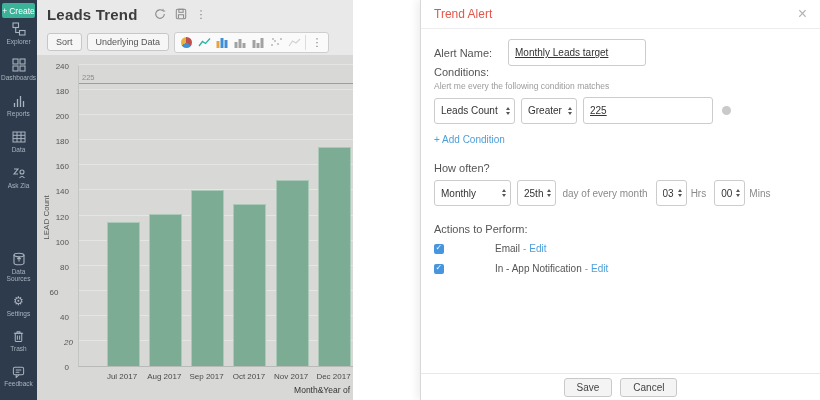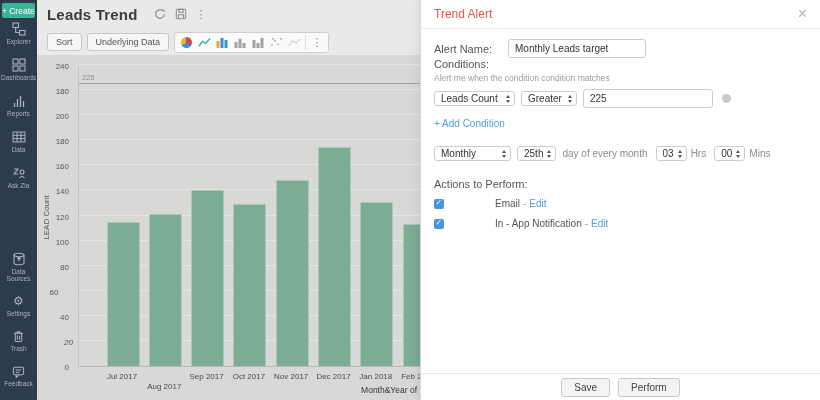--- a/index.html
+++ b/index.html
@@ -8,21 +8,21 @@
 
   
   .sidebar { position:absolute; left:0; top:0; width:37px; height:400px; background:#2d3b4c; z-index:5; display:flex; flex-direction:column; }
   .create-btn { margin:3px 2px 4px 2px; height:21px; background:#3ab399; color:#fff; font-size:8.5px; border-radius:2px; display:flex; align-items:center; justify-content:center; gap:2px; cursor:pointer; }
   .side-item { display:flex; flex-direction:column; align-items:center; gap:2px; margin-bottom:13px; color:#a9b3be; font-size:6.5px; text-align:center; line-height:7px; cursor:pointer; }
   .side-item svg { display:block; }
   .side-spacer { flex:0 0 50px; }
   .gear-glyph { font-size:12px; line-height:13px; color:#a9b3be; }
 
   
-  .main { position:absolute; left:37px; top:0; width:383px; height:400px; background:#e9e9e9; overflow:hidden; }
+  .main { position:absolute; left:37px; top:0; width:316px; height:400px; background:#e9e9e9; overflow:hidden; }
   .main-header { height:29px; display:flex; align-items:center; padding-left:10px; }
   .page-title { font-size:15px; font-weight:bold; color:#3c3c3c; letter-spacing:.2px; }
   .title-icons { display:flex; align-items:center; gap:9px; margin-left:16px; color:#8b8b8b; }
   .kebab { font-size:11px; color:#828282; line-height:11px; }
   .toolbar { height:26px; display:flex; align-items:center; padding-left:10px; }
   .tb-btn { background:#f6f6f6; border:1px solid #c7c7c7; border-radius:3px; font-size:9px; color:#555; padding:3px 8px; margin-right:5px; cursor:pointer; }
   .icon-group { display:flex; align-items:center; background:#fafafa; border:1px solid #cecece; border-radius:3px; height:21px; padding:0 2px; }
   .ci { width:18px; height:19px; display:flex; align-items:center; justify-content:center; cursor:pointer; }
   .ci-sep { width:1px; height:15px; background:#dcdcdc; margin:0 2px; }
   .pie { width:11px; height:11px; border-radius:50%; background:conic-gradient(#bf4f4c 0 130deg, #3f8fd6 130deg 240deg, #e8b23f 240deg 360deg); }
@@ -40,24 +40,24 @@
   .x-title { position:absolute; bottom:5px; right:3px; font-size:8.5px; color:#333; }
 
   
   .panel { position:absolute; left:420px; top:0; width:400px; height:400px; background:#ffffff; border-left:1px solid #d8d8d8; box-shadow:-3px 0 8px rgba(0,0,0,.07); z-index:10; }
   .panel-header { height:29px; border-bottom:1px solid #ececec; display:flex; align-items:center; padding:0 13px; }
   .panel-title { color:#e2574b; font-size:12px; }
   .close-x { margin-left:auto; color:#b3b3b3; font-size:16px; line-height:16px; cursor:pointer; }
   .panel-body { padding:10px 13px 0 13px; font-size:11px; color:#555; }
   .row { display:flex; align-items:center; }
   .field-label { width:74px; font-size:11px; color:#555; }
-  .txt-input { height:19px; border:1px solid #ccc; border-radius:3px; font-size:10px; color:#333; padding:0 6px; font-family:"Liberation Sans", sans-serif; background:#fff; }
+  .txt-input { height:27px; border:1px solid #ccc; border-radius:3px; font-size:10px; color:#333; padding:0 6px; font-family:"Liberation Sans", sans-serif; background:#fff;text-decoration:underline; }
   .sec-label { font-size:11px; color:#555; }
   .hint { font-size:8.5px; color:#9b9b9b; margin-top:3px; }
-  .sel { display:inline-flex; align-items:center; justify-content:space-between; background:#fff; border:1px solid #ccc; border-radius:3px; height:15px; padding:0 4px 0 6px; font-size:10px; color:#333; cursor:pointer; white-space:nowrap; overflow:hidden; }
+  .sel { display:inline-flex; align-items:center; justify-content:space-between; background:#fff; border:1px solid #ccc; border-radius:3px; height:26px; padding:0 4px 0 6px; font-size:10px; color:#333; cursor:pointer; white-space:nowrap; overflow:hidden; }
   .sel span.val { overflow:hidden; white-space:nowrap; }
   .spin { display:flex; flex-direction:column; gap:2px; margin-left:4px; flex:0 0 auto; }
   .spin i { display:block; width:0; height:0; border-left:2.5px solid transparent; border-right:2.5px solid transparent; }
   .spin .up { border-bottom:3px solid #555; }
   .spin .dn { border-top:3px solid #555; }
   .remove-dot { width:9px; height:9px; border-radius:50%; background:#c9c9c9; margin-left:9px; cursor:pointer; }
   .link { color:#4e9ed9; font-size:10px; cursor:pointer; }
   .inline-txt { font-size:10px; color:#8a8a8a; }
   .cb { width:10px; height:10px; background:#4795dd; border-radius:2px; margin-right:6px; position:relative; cursor:pointer; flex:0 0 auto; }
   .cb::after { content:"✓"; position:absolute; left:1.5px; top:-1px; color:#fff; font-size:8px; }
@@ -272,21 +272,21 @@
         <div class="bar" title="Nov 2017: 148" style="left: 196.7px; bottom: 0px; height: 185.617px; background: rgb(125, 172, 148);"></div>
         <div class="bar" title="Dec 2017: 175" style="left: 239px; bottom: 0px; height: 219.479px; background: rgb(125, 172, 148);"></div>
         <div class="bar" title="Jan 2018: 131" style="left: 281.3px; bottom: 0px; height: 164.296px; background: rgb(125, 172, 148);"></div>
         <div class="bar" title="Feb 2018: 113" style="left: 323.6px; bottom: 0px; height: 141.721px; background: rgb(125, 172, 148);"></div>
         <div class="threshold-line" style="bottom: 282.188px;"></div>
         <div class="threshold-label" style="left: 3px; bottom: 284.188px;">225</div>
       </div>
     <div id="xticks"></div>
     <div class="x-title">Month&amp;Year of</div>
   <div class="xtick" style="left: 58px; top: 317px;">Jul 2017</div>
-      <div class="xtick" style="left: 100.3px; top: 327px;">Aug 2017</div>
+      <div class="xtick" style="left: 100.3px; top: 317px;">Aug 2017</div>
       <div class="xtick" style="left: 142.6px; top: 317px;">Sep 2017</div>
       <div class="xtick" style="left: 184.9px; top: 317px;">Oct 2017</div>
       <div class="xtick" style="left: 227.2px; top: 317px;">Nov 2017</div>
       <div class="xtick" style="left: 269.5px; top: 317px;">Dec 2017</div>
       <div class="xtick" style="left: 311.8px; top: 317px;">Jan 2018</div>
       <div class="xtick" style="left: 354.1px; top: 317px;">Feb 2018</div>
     </div>
 </div>
 
 <div class="panel">
@@ -296,21 +296,21 @@
   </div>
 
   <div class="panel-body">
     <div class="row">
       <span class="field-label">Alert Name:</span>
       <input class="txt-input" style="width: 138px;" value="Monthly Leads target">
     </div>
 
     <div style="">
       <div class="sec-label">Conditions:</div>
-      <div class="hint">Alert me when the condition condition matches</div>
+      <div class="hint">Alert me every the following condition matches</div>
       <div class="row" style="margin-top:6px">
         <span class="sel" style="width:81px">
           <span class="val">Leads Count</span>
           <span class="spin">
               <i class="up"></i>
               <i class="dn"></i>
             </span>
         </span>
         <span class="sel" style="width:56px; margin-left:6px">
           <span class="val">Greater Thar</span>
@@ -319,20 +319,21 @@
               <i class="dn"></i>
             </span>
         </span>
         <input class="txt-input" style="width: 130px; margin-left: 6px;" value="225">
         <span class="remove-dot"></span>
       </div>
       <div style="margin-top:9px"><span class="link">+ Add Condition</span></div>
     </div>
 
     <div style="margin-top:17px">
+      <div class="sec-label">How often?</div>
       <div class="row" style="margin-top:6px">
         <span class="sel" style="width:77px">
           <span class="val">Monthly</span>
           <span class="spin">
               <i class="up"></i>
               <i class="dn"></i>
             </span>
         </span>
         <span class="sel" style="margin-left:6px">
           <span class="val">25th</span>
@@ -373,15 +374,15 @@
         <span class="cb"></span>
         <span class="action-label">In - App Notification</span>
         <span class="dash">-</span>
         <span class="link">Edit</span>
       </div>
     </div>
   </div>
 
   <div class="panel-footer">
     <button class="btn">Save</button>
-    <button class="btn">Perform</button>
+    <button class="btn">Cancel</button>
   </div>
 </div>
 
 </body></html>

